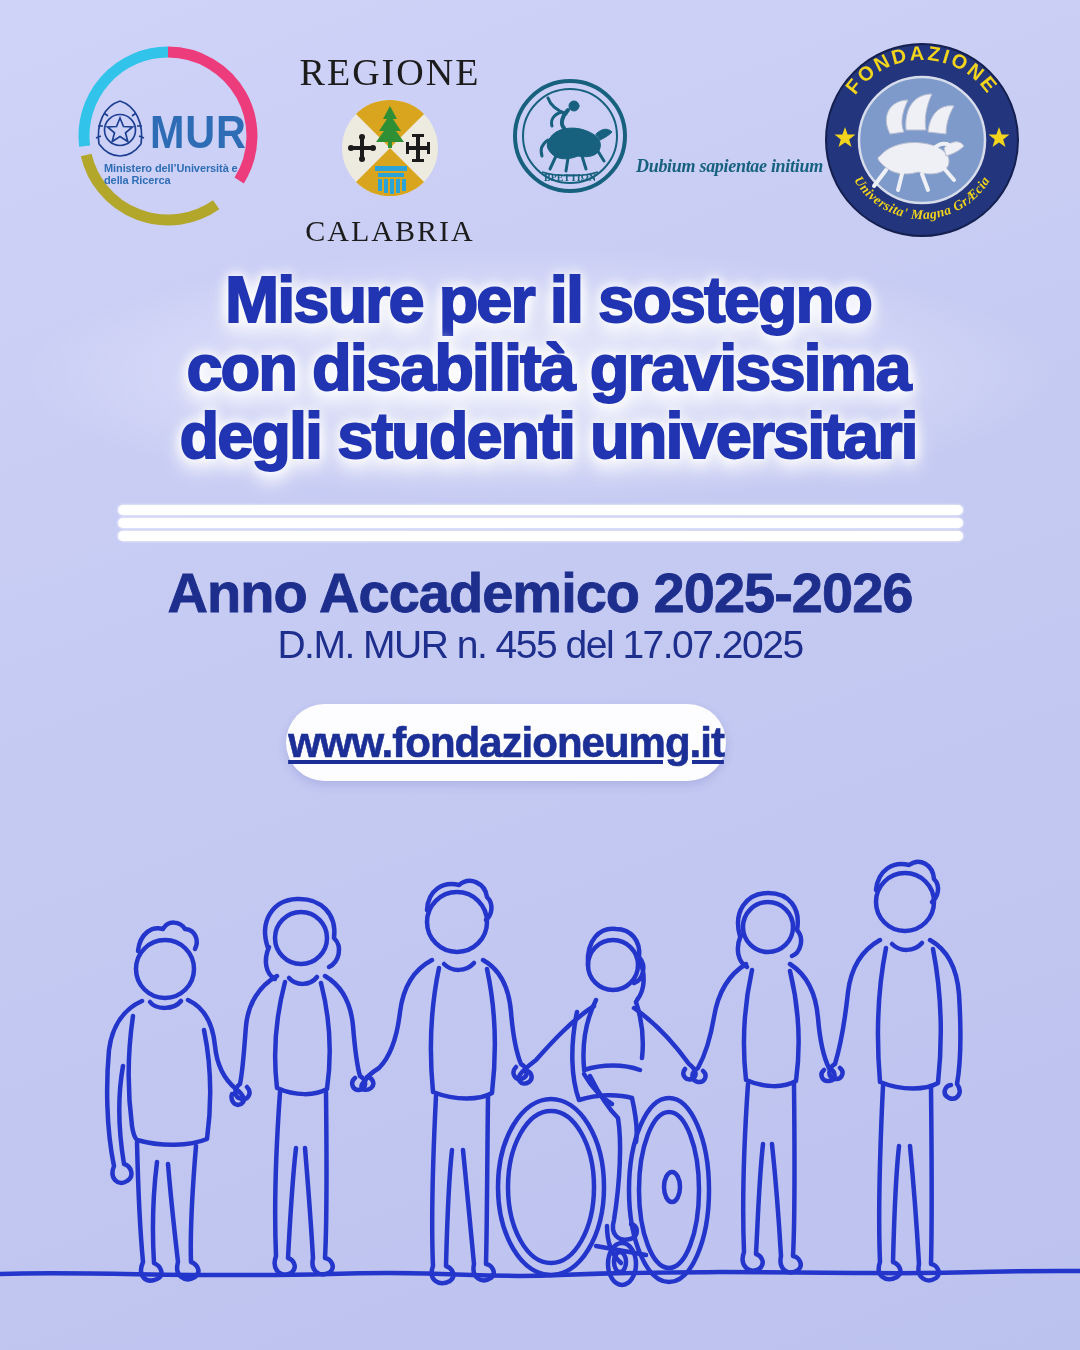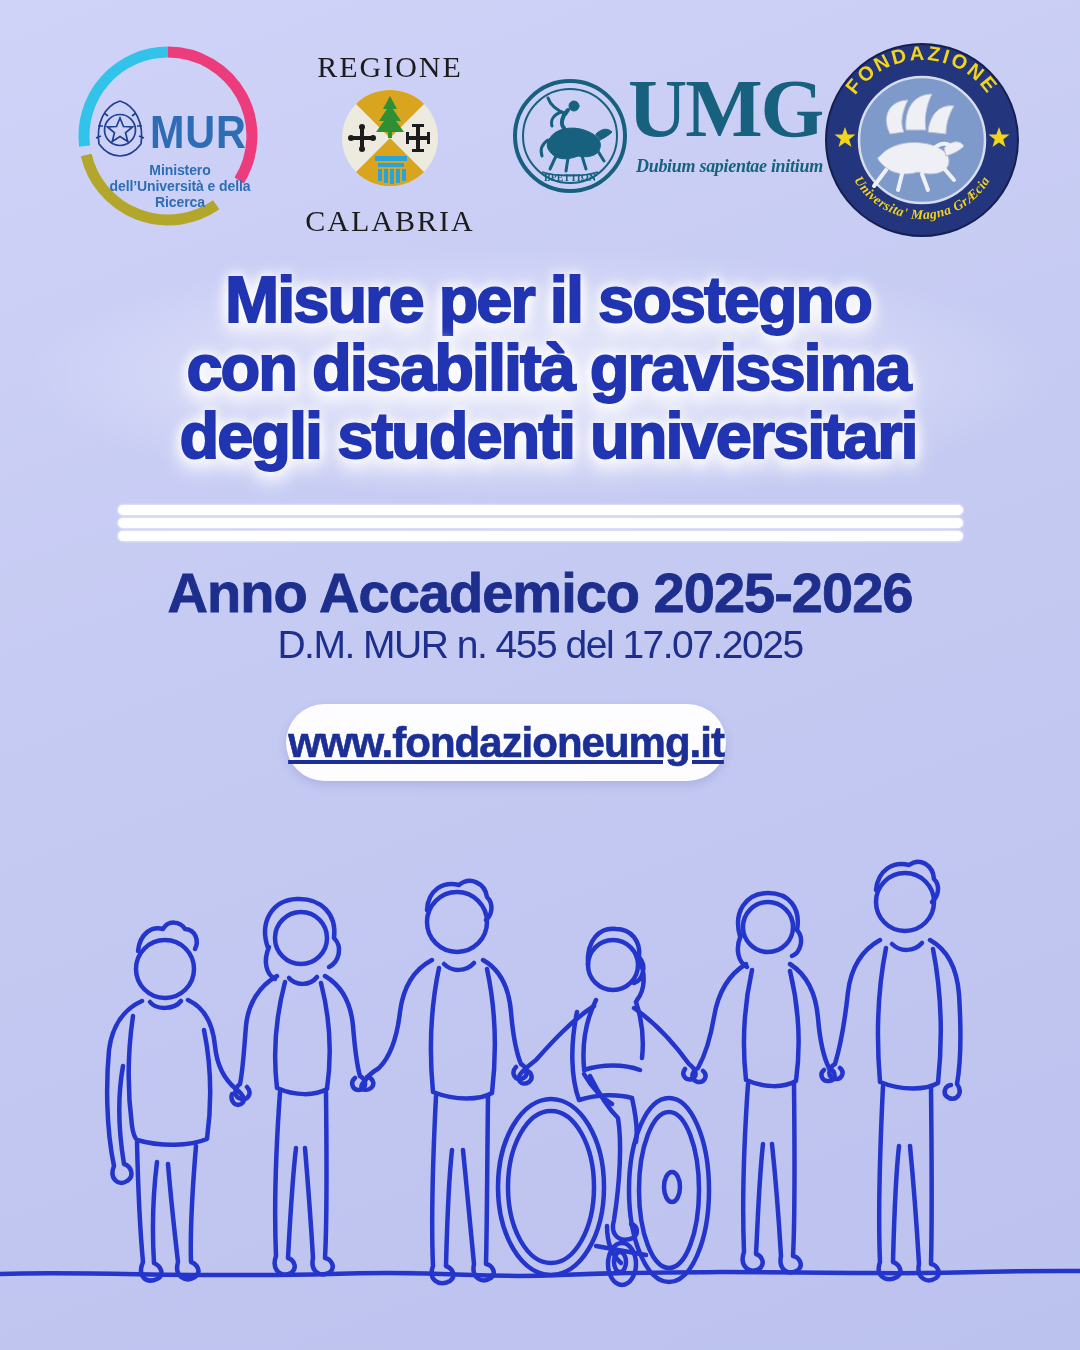--- a/index.html
+++ b/index.html
@@ -5,26 +5,26 @@
   html,body{margin:0;padding:0;background:#9aa0c8;}
   .canvas{position:relative;width:1080px;height:1350px;overflow:hidden;
     font-family:"Liberation Sans",sans-serif;
     background:linear-gradient(160deg,#d0d3f8 0%,#c6cbf3 40%,#bcc2ee 100%);}
 
   
   .mur{position:absolute;left:68px;top:40px;width:204px;height:200px;}
   .mur svg{position:absolute;left:0;top:0;}
   .mur-acr{position:absolute;left:82px;top:64px;font-size:47px;font-weight:700;color:#2e6db6;
     transform:scaleX(.88);transform-origin:left center;letter-spacing:1px;}
-  .mur-sub{position:absolute;left:36px;top:122px;width:152px;font-size:14px;font-weight:700;
-    letter-spacing:-.1px;color:#2e6db6;text-align:center;}
+  .mur-sub{position:absolute;left:36px;top:122px;width:152px;font-size:11px;font-weight:700;
+    letter-spacing:-.1px;color:#2e6db6;text-align:left;}
 
   .calabria{position:absolute;left:296px;top:50px;width:188px;height:182px;text-align:center;
     color:#1c1c1c;font-family:"Liberation Serif",serif;}
-  .cal-top{font-size:30px;letter-spacing:2px;}
+  .cal-top{font-size:38px;letter-spacing:2px;}
   .calabria svg{display:block;margin:2px auto 0;}
   .cal-bottom{font-size:30px;letter-spacing:2px;margin-top:14px;}
 
   .umg{position:absolute;left:512px;top:74px;width:320px;height:140px;color:#17617f;}
   .umg svg{position:absolute;left:0;top:2px;}
   .umg-acr{position:absolute;left:116px;top:-12px;font-family:"Liberation Serif",serif;
     font-weight:700;font-size:82px;letter-spacing:-2px;}
   .umg-motto{position:absolute;left:124px;top:82px;font-family:"Liberation Serif",serif;
     font-style:italic;font-weight:700;font-size:18px;letter-spacing:-.3px;}
 
@@ -125,21 +125,20 @@
         <circle cx="62" cy="30" r="5" stroke-width="1"></circle>
         <path d="M56 34 C50 40 48 48 52 52" fill="none" stroke-width="4"></path>
         <path d="M54 38 C44 34 38 28 36 22" fill="none" stroke-width="3"></path>
         <path d="M50 36 C42 38 38 44 40 50" fill="none" stroke-width="3"></path>
         <path d="M44 80 L38 93 M56 82 L54 95 M70 80 L74 93 M84 72 L92 85" fill="none"></path>
         <path d="M36 64 C30 68 28 74 30 80" fill="none" stroke-width="3"></path>
       </g>
       <path d="M30 96 C44 101 72 101 86 96" fill="none" stroke="#17617f" stroke-width="1.6"></path>
       <text x="58" y="105" text-anchor="middle" font-size="10" font-weight="bold" fill="#17617f" font-family="Liberation Serif, serif">ΒΡΕΤΤΙΩΝ</text>
     </svg>
-    <span class="umg-acr">UMG</span>
     <span class="umg-motto">Dubium sapientae initium</span>
   </div>
 
   <div class="fond">
     <svg width="204" height="204" viewBox="0 0 204 204">
       <circle cx="102" cy="102" r="96" fill="#23357d" stroke="#15204f" stroke-width="2"></circle>
       <circle cx="102" cy="102" r="63" fill="#7e9aca" stroke="#d7dcea" stroke-width="2.5"></circle>
       <defs>
         <path id="fond-top" d="M32.7 62 A80 80 0 0 1 171.3 62"></path>
         <path id="fond-bot" d="M31.6 137.9 A79 79 0 0 0 172.4 137.9"></path>

